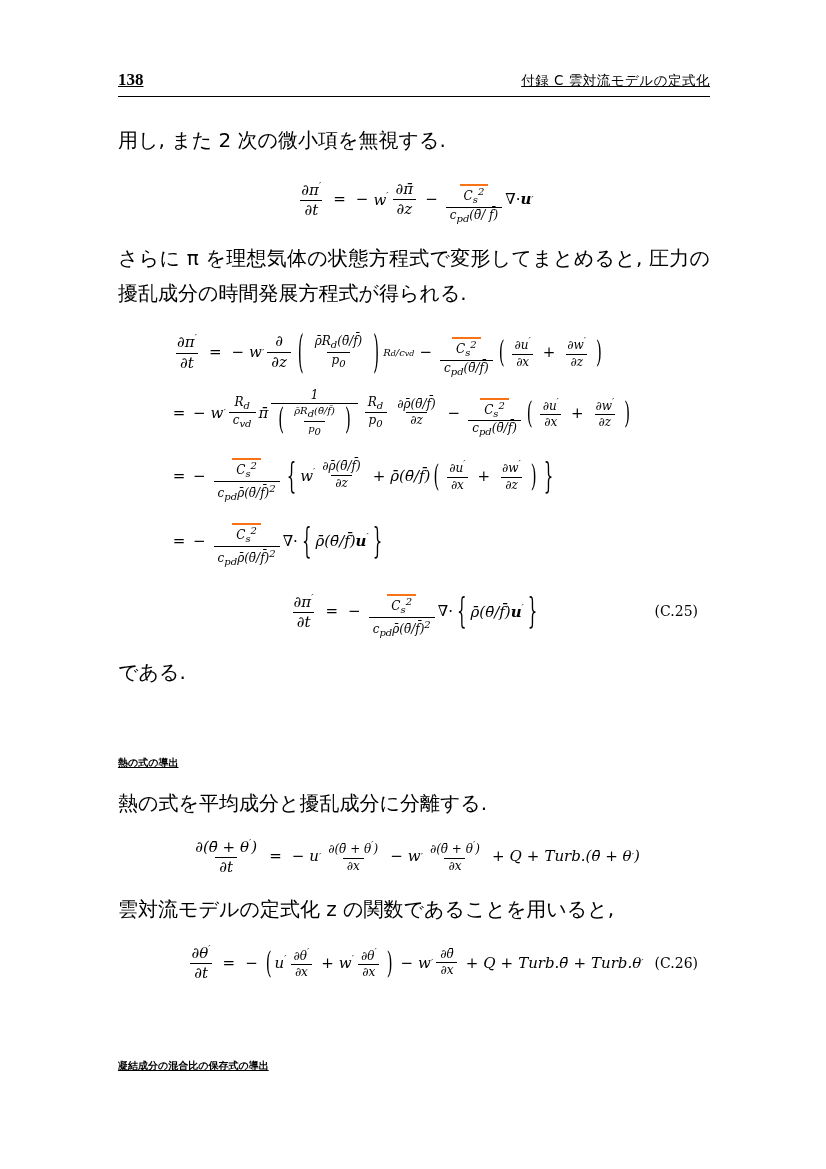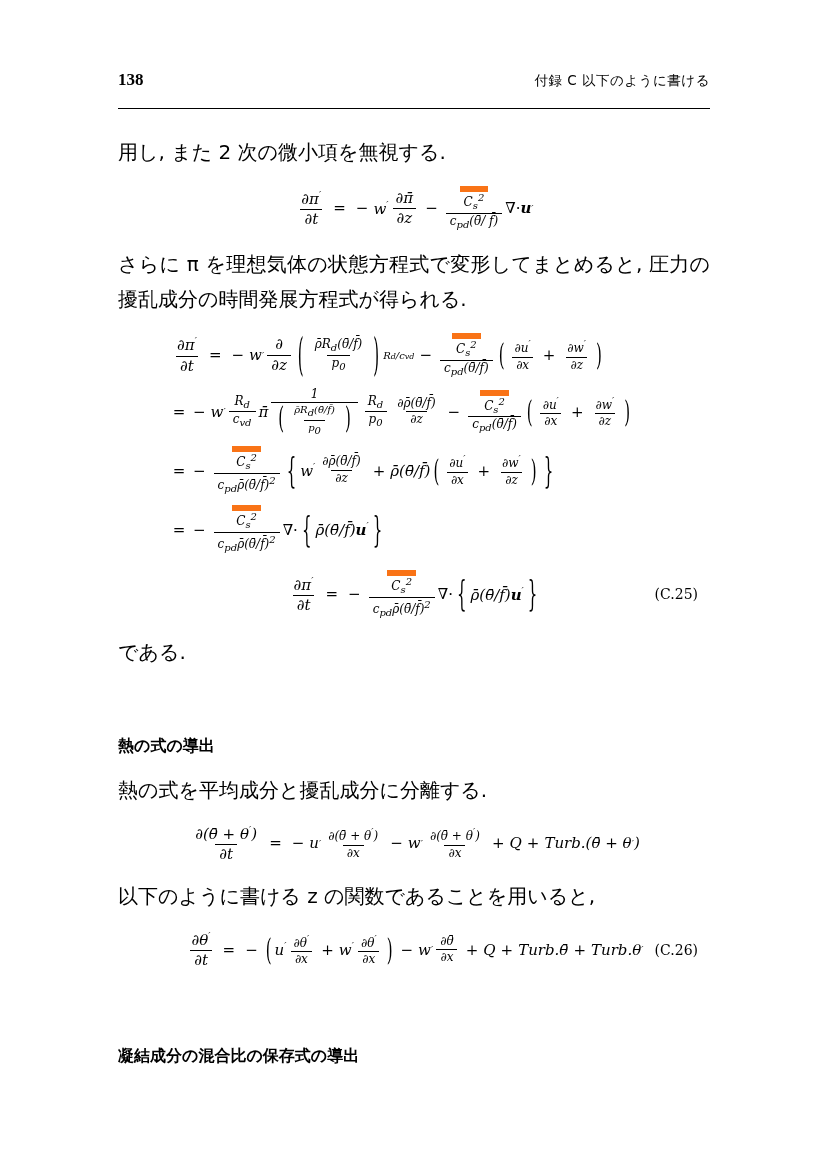--- a/index.html
+++ b/index.html
@@ -25,23 +25,24 @@
     position: absolute;
     left: 118px;
     top: 70px;
     width: 592px;
   }
   
   .header {
     display: flex;
     align-items: baseline;
     justify-content: space-between;
-    padding-bottom: 18px;
+    padding-bottom: 6px;
     border-bottom: 1.1px solid #000;
     margin-bottom: 26px;
+    text-decoration: underline;
   }
   .page-number {
     font-family: "Liberation Serif", serif;
     font-weight: bold;
     font-size: 17px;
   }
   .header-title {
     font-family: "DejaVu Sans", sans-serif;
     font-size: 13.5px;
     letter-spacing: 0.5px;
@@ -49,23 +50,24 @@
   
   .para {
     font-family: "DejaVu Sans", sans-serif;
     font-size: 20px;
     line-height: 1.75;
     text-align: justify;
     margin: 10px 0 6px 0;
   }
   .subhead {
     font-family: "DejaVu Sans", sans-serif;
-    font-size: 16px;
+    font-size: 10px;
     font-weight: bold;
     margin: 34px 0 16px 0;
+    text-decoration: underline;
   }
   .spacer-lg { height: 26px; }
   
   .math-block {
     font-family: "DejaVu Serif", serif;
     font-style: italic;
     text-align: center;
     margin: 16px 0 16px 0;
     position: relative;
   }
@@ -119,42 +121,42 @@
   }
   .brace {
     display: inline-block;
     font-style: normal;
     transform: scaleY(2.4);
     margin: 0 4px;
     font-size: 15px;
   }
   .sup { font-size: 10px; vertical-align: super; }
   .sub { font-size: 10px; vertical-align: sub; }
-  .ovl { border-top: 6px solid #f97316; padding-top: 1px; display: inline-block; }
+  .ovl { border-top: 2px solid #f97316; padding-top: 1px; display: inline-block; margin-top: 10px; }
   .bold-it { font-weight: bold; font-style: italic; }
   .mathline {
     font-family: "DejaVu Serif", serif;
     font-style: italic;
     font-size: 15px;
     display: inline-flex;
     align-items: center;
     white-space: nowrap;
   }
   .mathline .upright { font-style: normal; }
   .eqcol { display: inline-block; width: 18px; text-align: center; font-style: normal; }
 </style>
 </head>
 <body>
 
 <div class="page">
   <div class="content">
 
     <div class="header">
       <div class="page-number">138</div>
-      <div class="header-title">付録 C   以下のように書ける</div>
+      <div class="header-title">付録 C   雲対流モデルの定式化</div>
     </div>
 
     <div class="para">用し, また 2 次の微小項を無視する.</div>
 
     <div class="math-block">
       <div class="math-row">
         <span class="mathline">
           <span class="frac">
               <span class="num">∂π<span class="sup">′</span></span>
               <span class="den">∂t</span>
@@ -356,21 +358,21 @@
           <span class="frac fs-sm">
               <span class="num">∂(θ̄ + θ<span class="sup">′</span>)</span>
               <span class="den">∂x</span>
             </span>
           <span class="op">+</span>Q
           <span class="op">+</span>Turb.(θ̄ + θ<span class="sup">′</span>)
         </span>
       </div>
     </div>
 
-    <div class="para">以下のように書ける z の関数であることを用いると,</div>
+    <div class="para">雲対流モデルの定式化 z の関数であることを用いると,</div>
 
     <div class="math-block">
       <div class="math-row">
         <span class="mathline">
           <span class="frac">
               <span class="num">∂θ<span class="sup">′</span></span>
               <span class="den">∂t</span>
             </span>
           <span class="op">=</span><span class="op">−</span>
           <span class="paren">(</span>

